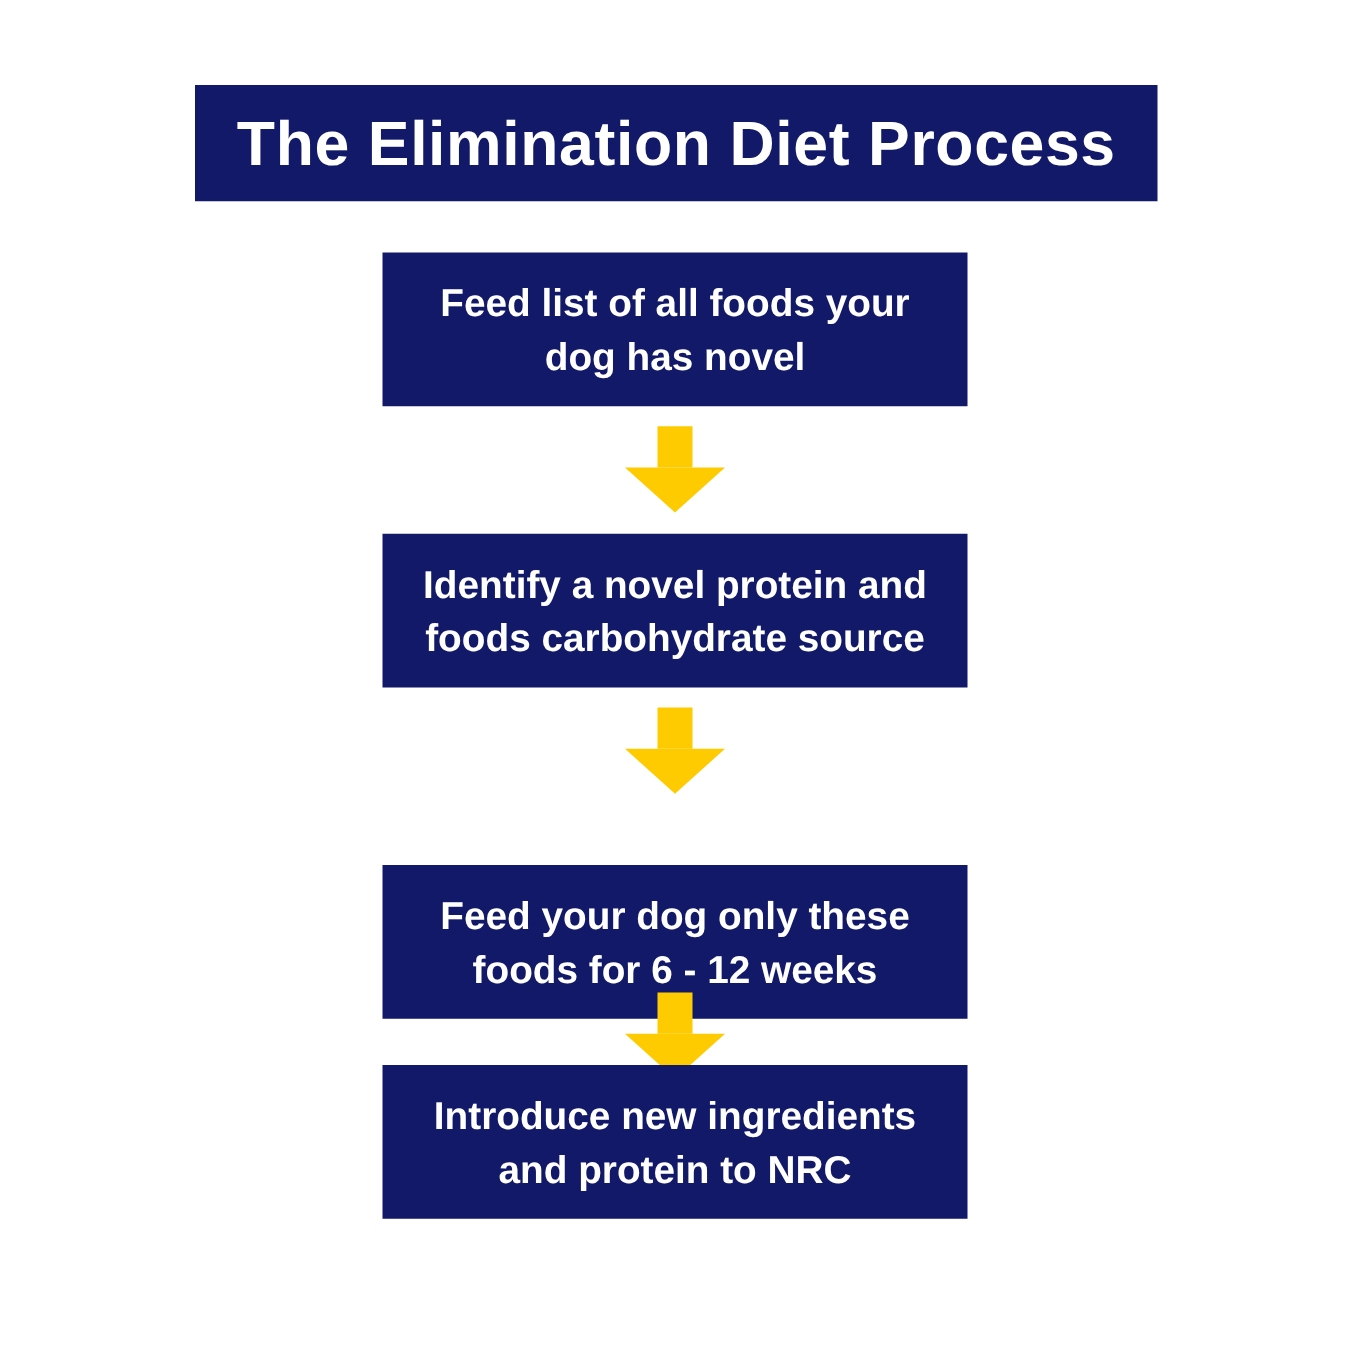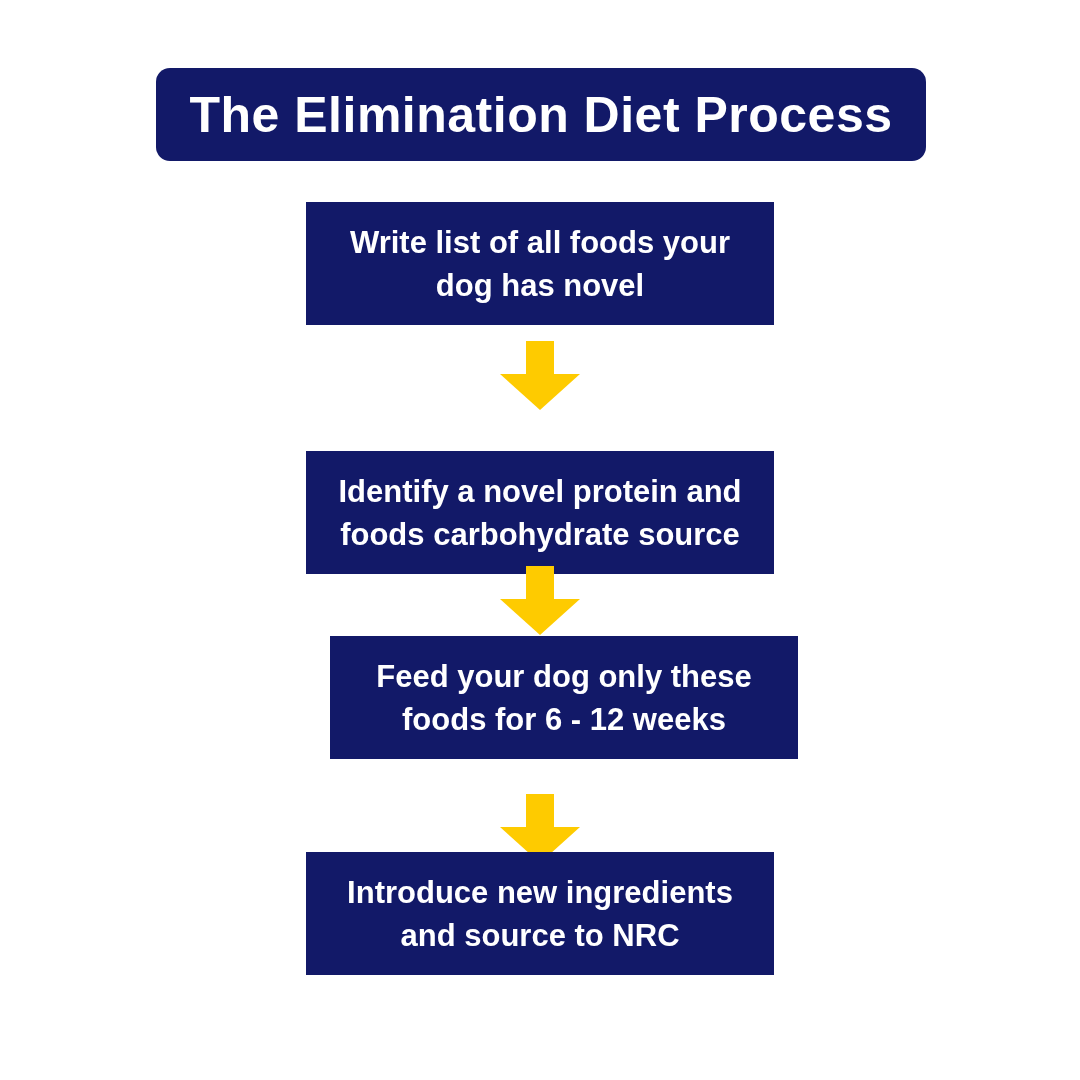--- a/index.html
+++ b/index.html
@@ -28,42 +28,41 @@
     height: 93px;
     background: var(--navy);
     color: var(--text);
     display: flex;
     align-items: center;
     justify-content: center;
     font-size: 50px;
     font-weight: 600;
     letter-spacing: 0.5px;
     white-space: nowrap;
-    border-radius: 14px;
   }
   .step-box {
     position: absolute;
     left: 306px;
     width: 468px;
     height: 123px;
     background: var(--navy);
     color: var(--text);
     display: flex;
     flex-direction: column;
     align-items: center;
     justify-content: center;
     text-align: center;
     font-size: 31px;
     font-weight: 600;
     line-height: 43px;
     white-space: nowrap;
   }
   .step-1 { top: 202px; }
-  .step-2 { top: 427px; margin-top: 24px; }
-  .step-3 { top: 636px; margin-left: 24px; }
+  .step-2 { top: 427px; }
+  .step-3 { top: 692px; }
   .step-4 { top: 852px; }
 
   .arrow {
     position: absolute;
     left: 500px;
     width: 80px;
     height: 69px;
     display: flex;
     flex-direction: column;
     align-items: center;
@@ -87,21 +86,21 @@
 </head>
 <body>
 
 <div class="canvas">
 
   <div class="title-banner">
     <span>The Elimination Diet Process</span>
   </div>
 
   <div class="step-box step-1">
-    <span>Write list of all foods your</span>
+    <span>Feed list of all foods your</span>
     <span>dog has novel</span>
   </div>
 
   <div class="arrow arrow-1">
     <div class="arrow-stem"></div>
     <div class="arrow-head"></div>
   </div>
 
   <div class="step-box step-2">
     <span>Identify a novel protein and</span>
@@ -118,16 +117,16 @@
     <span>foods for 6 - 12 weeks</span>
   </div>
 
   <div class="arrow arrow-3">
     <div class="arrow-stem"></div>
     <div class="arrow-head"></div>
   </div>
 
   <div class="step-box step-4">
     <span>Introduce new ingredients</span>
-    <span>and source to NRC</span>
+    <span>and protein to NRC</span>
   </div>
 
 </div>
 
 </body></html>

